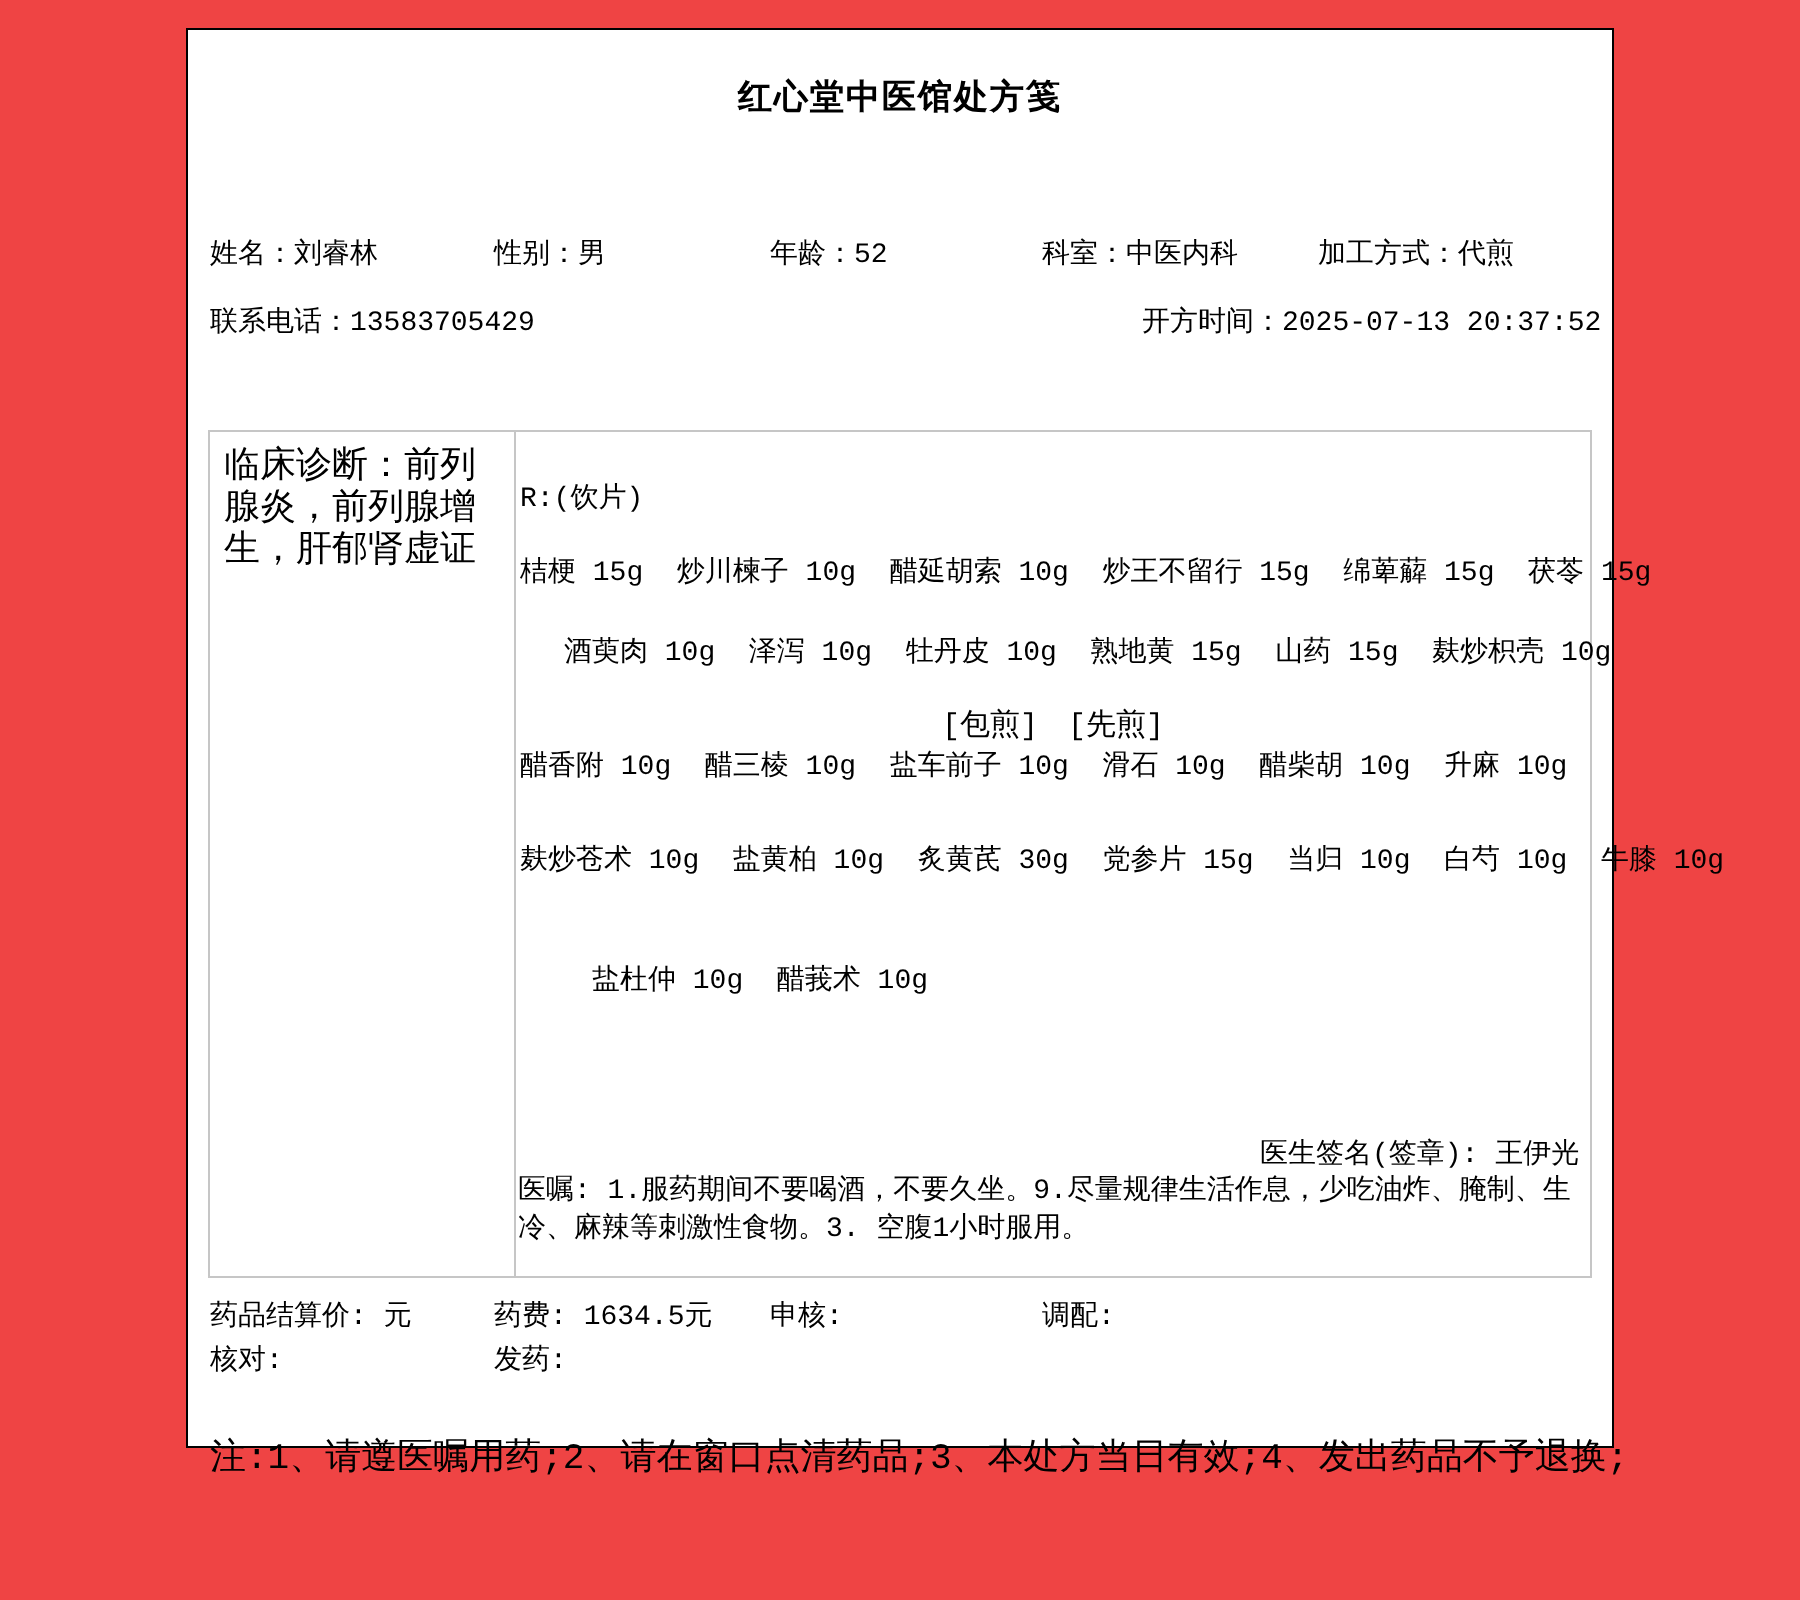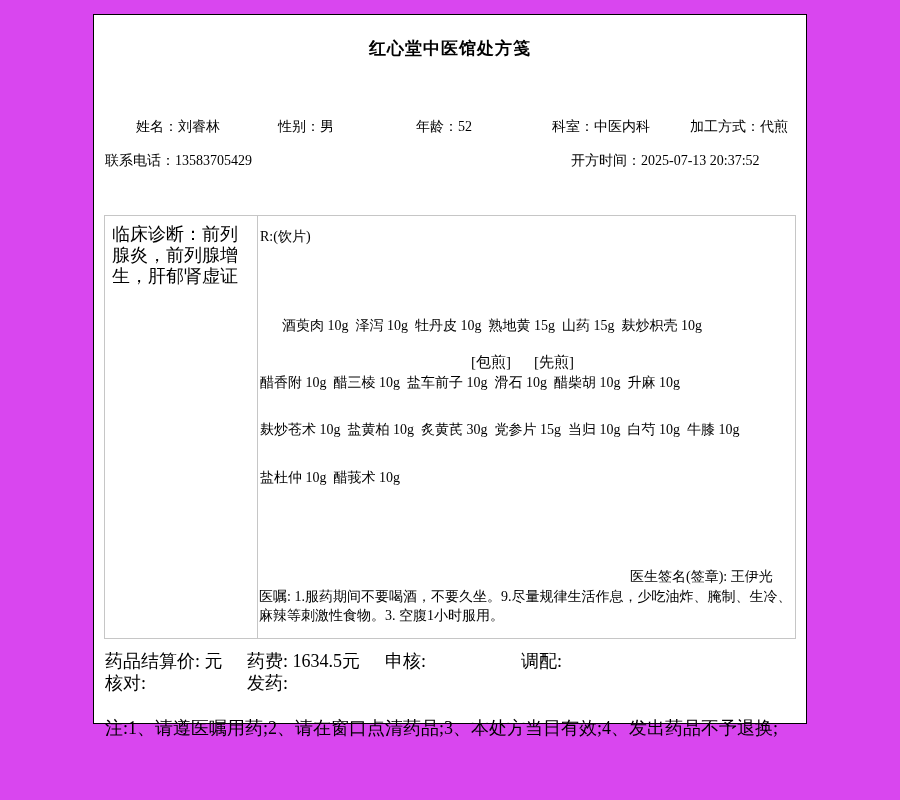--- a/index.html
+++ b/index.html
@@ -1,50 +1,50 @@
 <!DOCTYPE html>
 <html lang="zh"><head>
 <meta charset="utf-8">
 <style>
   html,body{margin:0;padding:0;background:#fff;}
-  .page{position:relative;width:900px;height:800px;background:#d946ef;overflow:hidden;
-        font-family:Liberation Serif, serif;color:#000;}
+  .page{position:relative;width:900px;height:800px;background:#ef4444;overflow:hidden;
+        font-family:Liberation Mono, monospace;color:#000;}
   .sheet{position:absolute;left:93px;top:14px;width:712px;height:708px;
          border:1px solid #000;background:#fff;}
   .title{position:absolute;left:0;top:22px;width:100%;text-align:center;
          font-size:17px;font-weight:bold;letter-spacing:1px;}
   .hfield{position:absolute;font-size:14px;white-space:nowrap;}
-  .r1{top:103px;margin-left:31px;}
+  .r1{top:103px;}
   .r2{top:137px;}
   .c1{left:11px;}
   .c2{left:153px;}
   .c3{left:291px;}
   .c4{left:427px;}
   .c5{left:565px;}
   .cp2{left:179px;}
   .cp3{left:477px;}
   .rx-table{position:absolute;left:10px;top:200px;width:690px;height:422px;
             border:1px solid #c6c6c6;display:flex;background:#fff;}
   .diag-cell{width:138px;border-right:1px solid #c6c6c6;padding:8px 7px;
              font-size:18px;line-height:21px;}
   .rx-cell{flex:1;position:relative;font-size:14px;}
-  .rx-header{position:absolute;left:2px;top:12px;}
+  .rx-header{position:absolute;left:2px;top:24px;}
   .rx-line{position:absolute;left:2px;white-space:pre;}
   .l1{top:61px;}
   .l2{top:101px;margin-left:22px;}
   .l3{top:158px;}
   .l4{top:205px;}
-  .l5{top:253px;}
+  .l5{top:265px;margin-left:36px;}
   .anno{position:absolute;top:137px;font-size:15px;}
   .a1{left:213px;}
   .a2{left:276px;}
   .usage-line{position:absolute;left:1px;top:352px;white-space:pre;}
   .doctor-sign{position:absolute;left:372px;top:352px;white-space:nowrap;}
   .advice{position:absolute;left:1px;top:371px;width:540px;line-height:19px;}
-  .ffield{position:absolute;font-size:18px;white-space:pre;}
+  .ffield{position:absolute;font-size:14px;white-space:pre;}
   .fr1{top:634px;}
   .fr2{top:656px;}
   .fnote{position:absolute;left:11px;top:701px;font-size:18px;white-space:nowrap;}
 </style>
 </head>
 <body>
 
 <div class="page">
   <div class="sheet">
 
@@ -56,20 +56,21 @@
     <div class="hfield r1 c4"><span>科室：</span><span>中医内科</span></div>
     <div class="hfield r1 c5"><span>加工方式：</span><span>代煎</span></div>
 
     <div class="hfield r2 c1"><span>联系电话：</span><span>13583705429</span></div>
     <div class="hfield r2 cp3"><span>开方时间：</span><span>2025-07-13 20:37:52</span></div>
 
     <div class="rx-table">
       <div class="diag-cell"><span>临床诊断：</span><span>前列腺炎，前列腺增生，肝郁肾虚证</span></div>
       <div class="rx-cell">
         <div class="rx-header">R:(饮片)</div>
+        <div class="rx-line l1">桔梗 15g  炒川楝子 10g  醋延胡索 10g  炒王不留行 15g  绵萆薢 15g  茯苓 15g</div>
         <div class="rx-line l2">酒萸肉 10g  泽泻 10g  牡丹皮 10g  熟地黄 15g  山药 15g  麸炒枳壳 10g</div>
         <div class="anno a1">[包煎]</div>
         <div class="anno a2">[先煎]</div>
         <div class="rx-line l3">醋香附 10g  醋三棱 10g  盐车前子 10g  滑石 10g  醋柴胡 10g  升麻 10g</div>
         <div class="rx-line l4">麸炒苍术 10g  盐黄柏 10g  炙黄芪 30g  党参片 15g  当归 10g  白芍 10g  牛膝 10g</div>
         <div class="rx-line l5">盐杜仲 10g  醋莪术 10g</div>
         <div class="doctor-sign"><span>医生签名(签章):</span> <span>王伊光</span></div>
         <div class="advice">医嘱: 1.服药期间不要喝酒，不要久坐。9.尽量规律生活作息，少吃油炸、腌制、生冷、麻辣等刺激性食物。3. 空腹1小时服用。</div>
       </div>
     </div>

